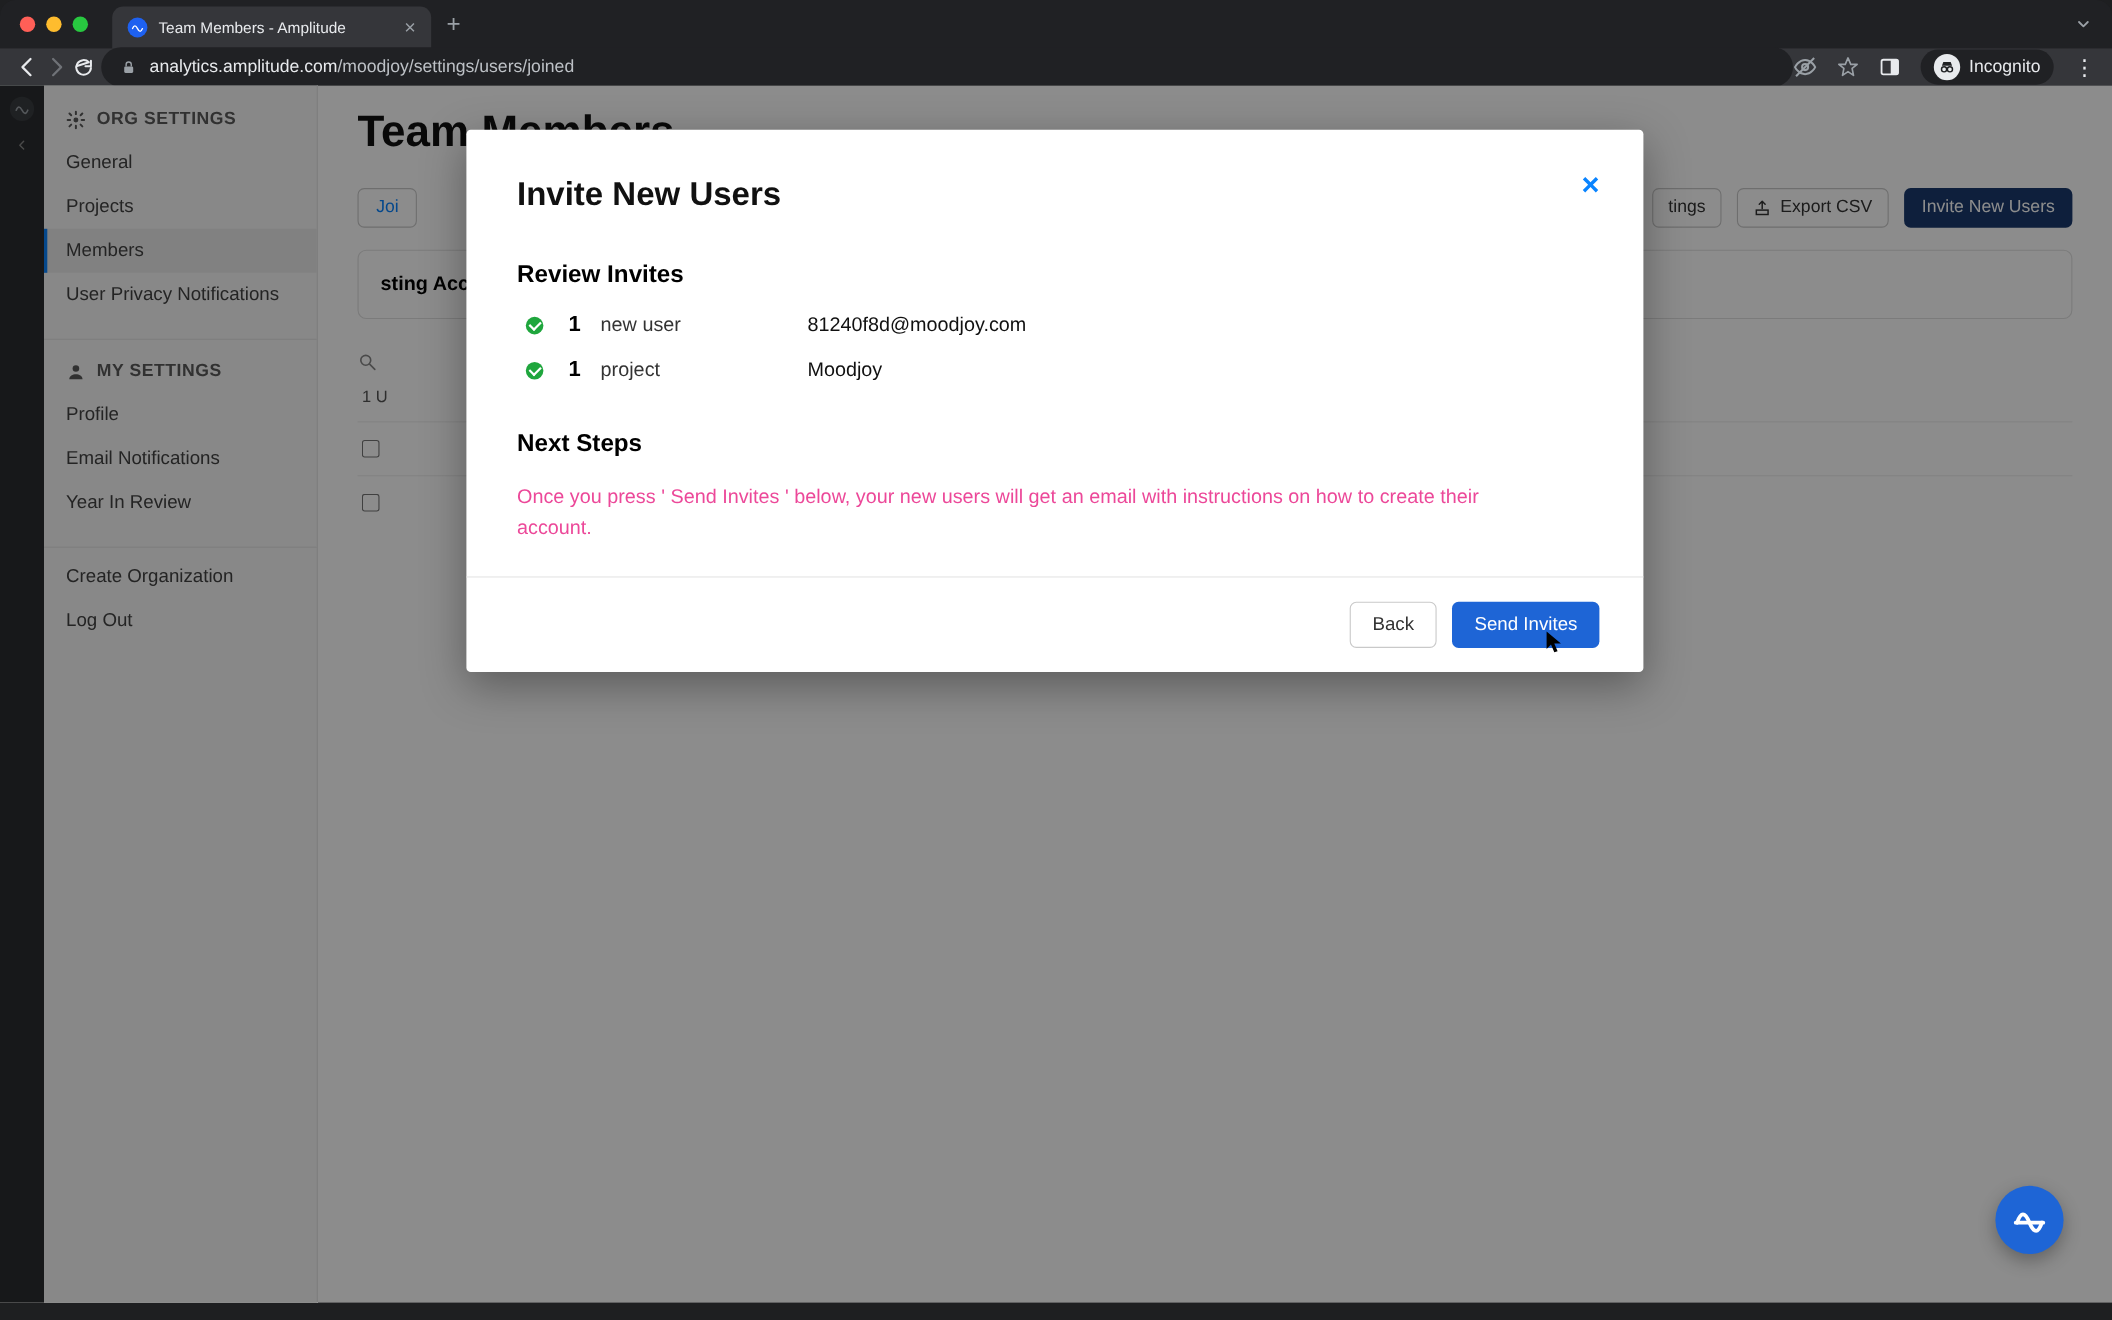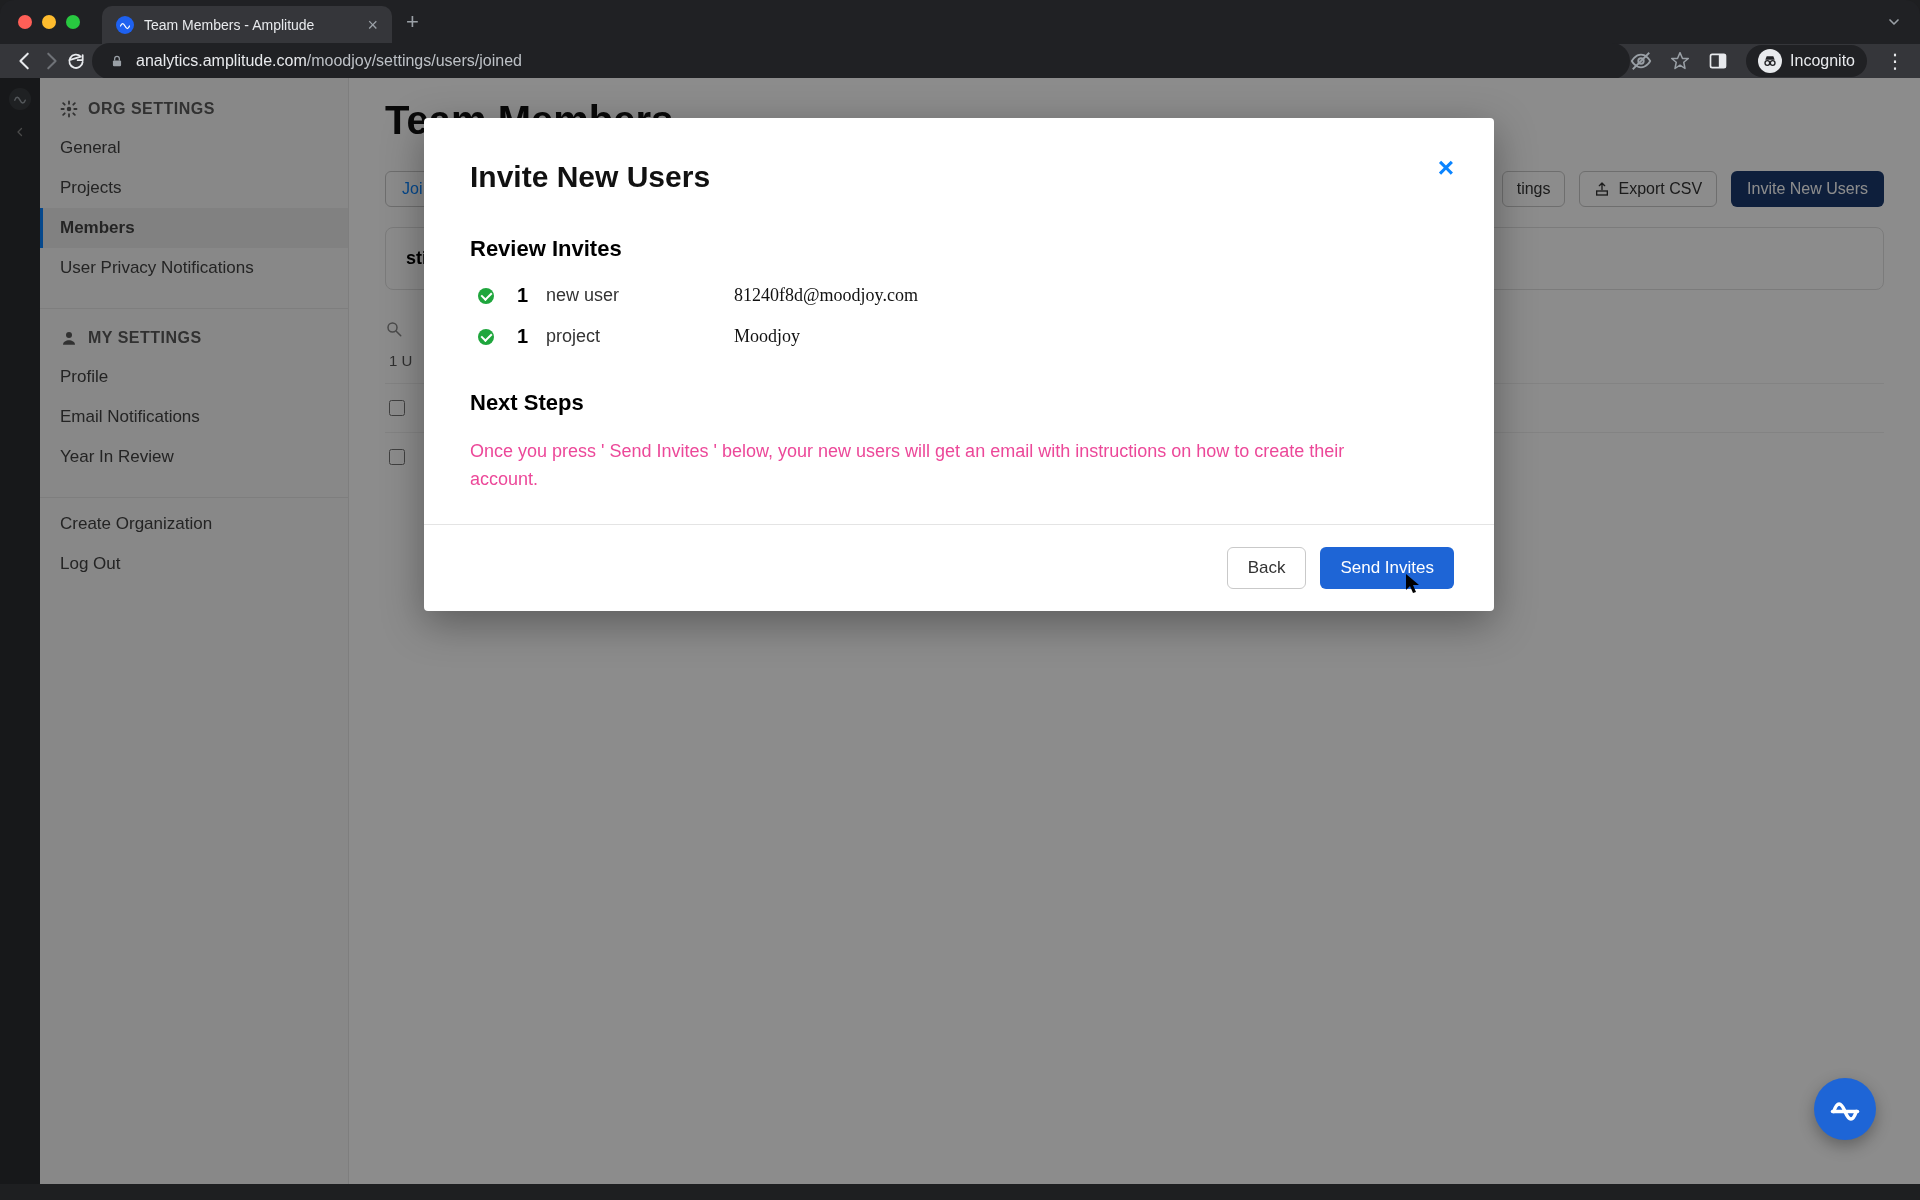--- a/index.html
+++ b/index.html
@@ -32,24 +32,24 @@
   .incog-avatar{ width:24px;height:24px;border-radius:50%;background:#e8eaed;display:flex;align-items:center;justify-content:center;}
   .incog-avatar svg{width:16px;height:16px;}
   .kebab { font-size:20px; letter-spacing:1px;}
 
   
   .app { position:relative; height: calc(1200px - 44px - 50px); background:#fff; display:flex; }
   .left-rail { width:40px; background:#2b2d30; display:flex; flex-direction:column; align-items:center; padding-top:10px; gap:16px;}
   .rail-logo{width:22px;height:22px;border-radius:50%;background:#3a3d41;display:flex;align-items:center;justify-content:center;}
   .rail-chev{color:#888;font-size:14px;}
 
-  .sidebar { width:309px; background:#f7f7f7; border-right:1px solid #e5e5e5; padding-top:8px;}
+  .sidebar { width:249px; background:#f7f7f7; border-right:1px solid #e5e5e5; padding-top:8px;}
   .side-header{display:flex;align-items:center;gap:10px;padding:14px 20px 10px;color:#5a5a5a;font-weight:700;font-size:16px;letter-spacing:0.5px;}
   .side-item{display:flex;align-items:flex-end;justify-content:space-between;padding:10px 20px;color:#424242;font-size:17px;cursor:pointer;}
-  .side-item.active{background:#ececec;border-left:3px solid #0a84ff;padding-left:17px;font-weight:700;}
+  .side-item.active{background:#ececec;border-left:3px solid #0a84ff;padding-left:17px;font-weight:400;}
   .side-divider{height:1px;background:#e5e5e5;margin:20px 0 6px;}
 
   .main { flex:1; padding: 20px 36px; }
   .page-title{font-size:40px;font-weight:700;color:#111;margin-bottom:28px;}
   .toolbar{display:flex;align-items:center;gap:14px;}
   .pill-tabs{display:flex;border:1px solid #c9c9c9;border-radius:6px;overflow:hidden;}
   .pill-tabs span{padding:8px 16px;font-size:16px;color:#333;}
   .pill-tabs span.sel{color:#0a84ff;}
   .tb-spacer{flex:1;}
   .btn-outline{border:1px solid #c9c9c9;background:#fff;border-radius:6px;padding:8px 14px;font-size:16px;color:#333;display:flex;align-items:center;gap:8px;}
@@ -66,21 +66,21 @@
   .modal{position:absolute; left:424px; top:40px; width:1070px; background:#fff; border-radius:4px; box-shadow:0 12px 40px rgba(0,0,0,0.35);}
   .modal-body{padding: 42px 46px 30px;}
   .modal-title{font-size:30px;font-weight:700;color:#111;}
   .modal-close{position:absolute;top:36px;right:40px;color:#0a84ff;font-size:28px;font-weight:700;line-height:1;}
   .section-h{font-size:22px;font-weight:600;margin-top:42px;margin-bottom:22px;}
   .review-row{display:flex;align-items:center;gap:18px;margin-bottom:18px;padding-left:8px;}
   .chk-circ{width:16px;height:16px;border-radius:50%;background:#1fa63d;display:flex;align-items:center;justify-content:center;}
   .chk-circ::after{content:"";width:5px;height:8px;border:solid #fff;border-width:0 2px 2px 0;transform:rotate(45deg);margin-top:-2px;}
   .review-count{font-size:20px;font-weight:600;width:16px;text-align:right;}
   .review-label{font-size:18px;color:#333;width:170px;}
-  .review-val{font-size:18px;color:#111;font-family:Liberation Serif, serif;}
+  .review-val{font-size:18px;color:#111;}
   .next-text{font-size:18px;color:#ec4899;line-height:1.55;max-width:920px;}
   .modal-footer{border-top:1px solid #e4e4e4;padding:22px 40px;display:flex;justify-content:flex-end;gap:14px;}
   .btn-back{border:1px solid #c9c9c9;background:#fff;border-radius:6px;padding:10px 20px;font-size:17px;color:#333;}
   .btn-send{background:#1e65d6;color:#fff;border:none;border-radius:6px;padding:11px 20px;font-size:17px;}
 
   .cursor{position:absolute;left:1405px;top:495px;font-size:18px;color:#000;}
   .fab{position:absolute;right:44px;bottom:44px;width:62px;height:62px;border-radius:50%;background:#1e65d6;display:flex;align-items:center;justify-content:center;box-shadow:0 6px 16px rgba(0,0,0,0.3);}
   .fab svg{width:30px;height:30px;}
 
   svg { display:block; }

